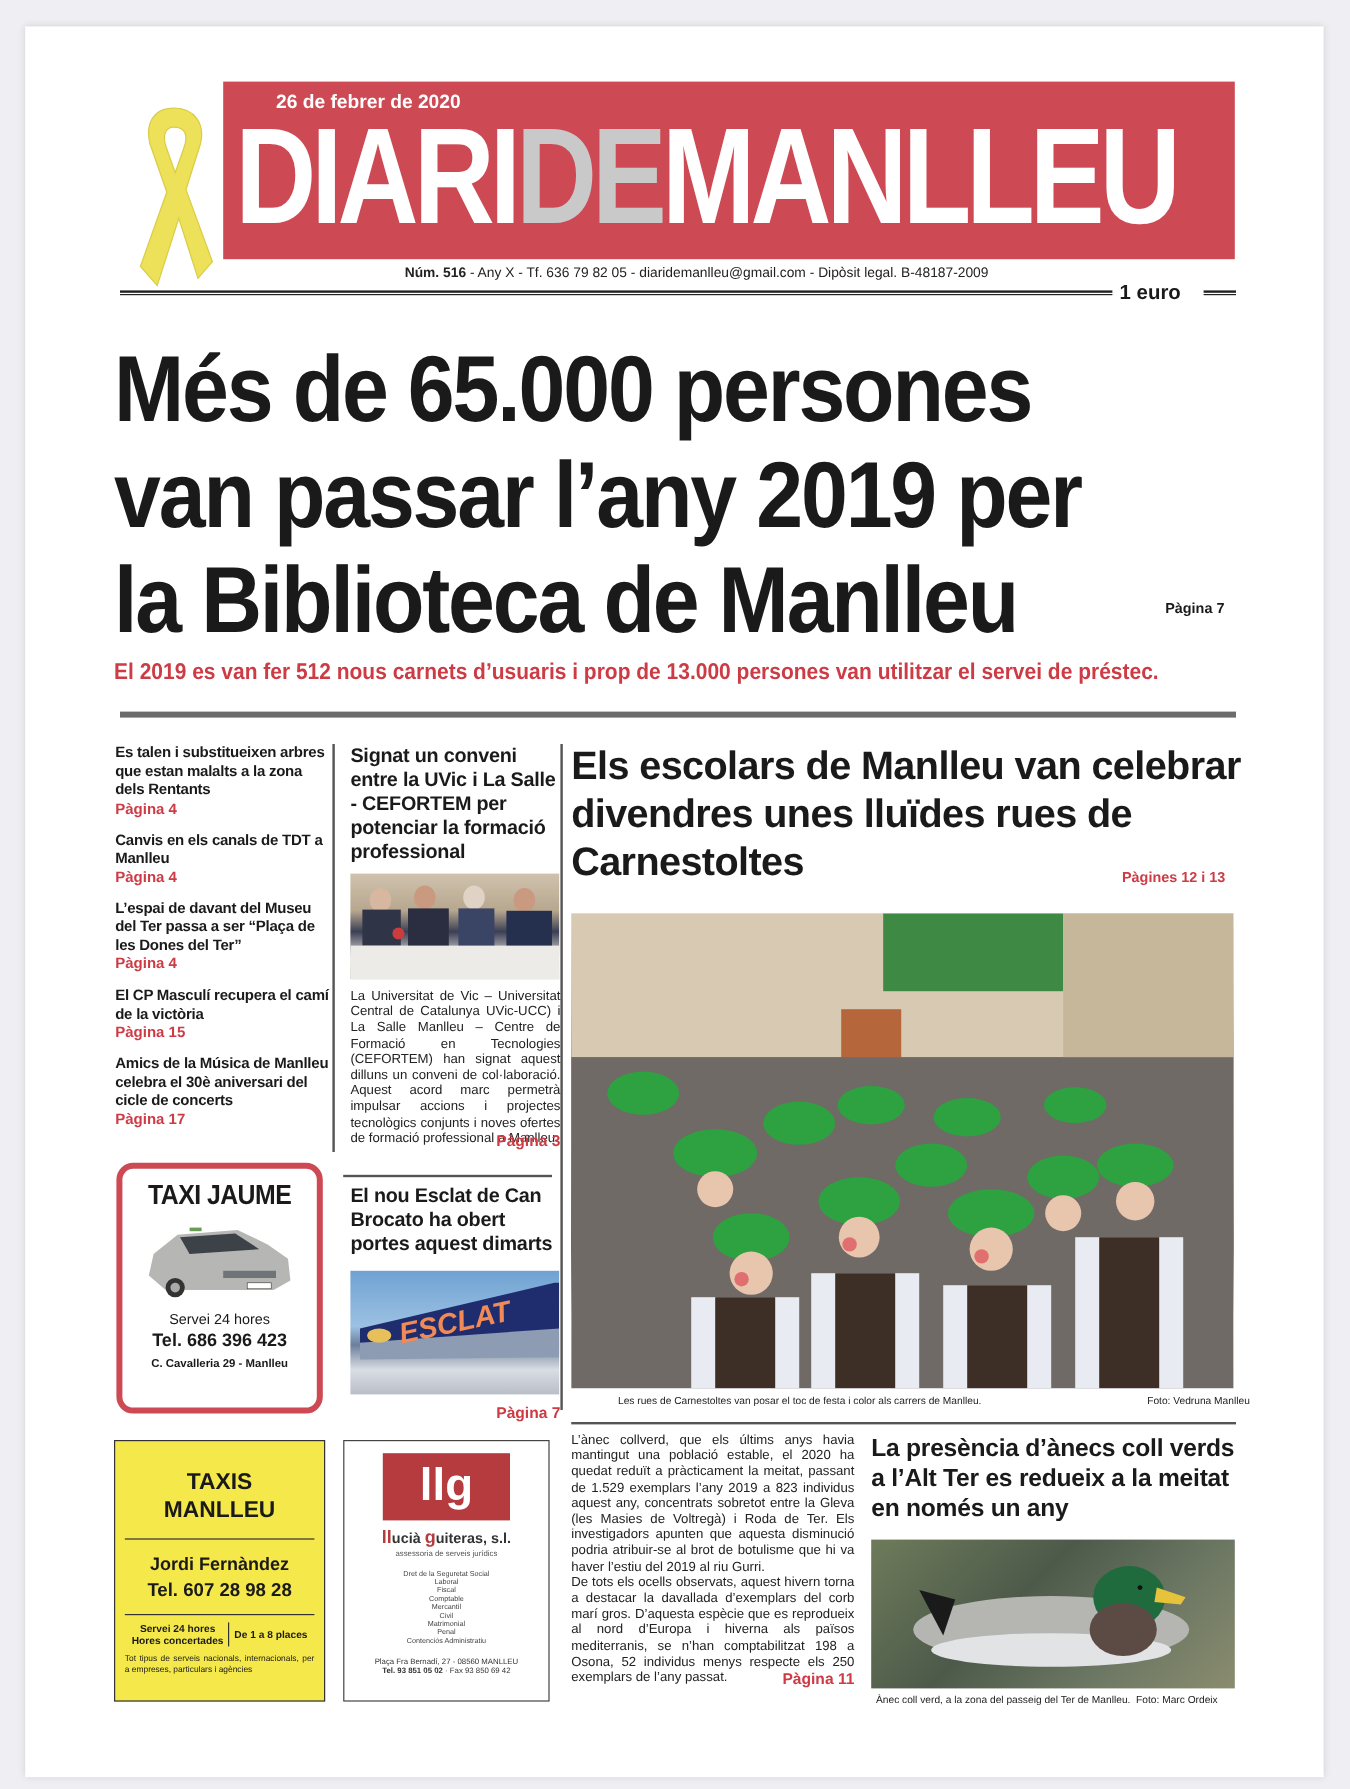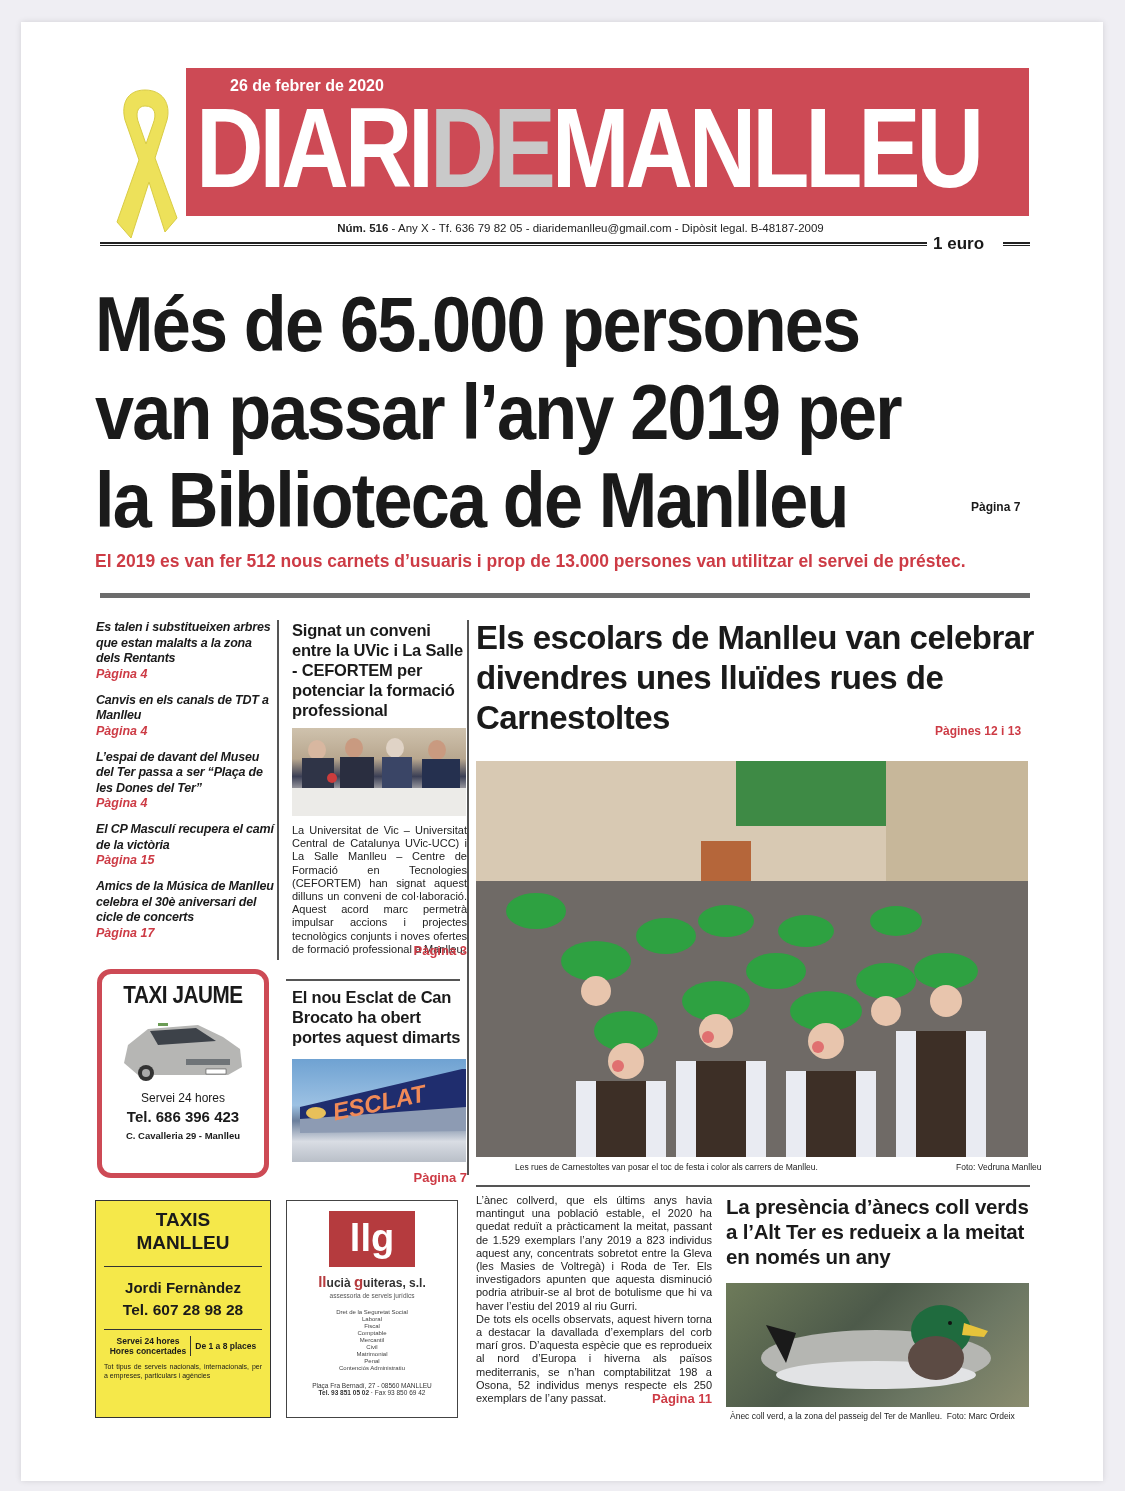--- a/index.html
+++ b/index.html
@@ -21,21 +21,21 @@
   .rule-double-r { left: 982px; top: 220px; width: 27px; height: 4px; border-top: 2px solid #222; border-bottom: 1px solid #222; }
 
   
   .headline { left: 74px; top: 258px; width: 900px; font-weight: bold; font-size: 78px; line-height: 88px; letter-spacing: -2px; transform: scaleX(0.9); transform-origin: left top; color: #1a1a1a; }
   .hl-page { left: 950px; top: 478px; font-size: 12px; font-weight: bold; }
   .subhead { left: 74px; top: 528px; width: 940px; font-weight: bold; font-size: 19px; color: #cd3b45; white-space: nowrap; transform: scaleX(0.92); transform-origin: left top; }
   .rule-grey { left: 79px; top: 571px; width: 930px; height: 5px; background: #6c6c6c; }
 
   
   .briefs { left: 75px; top: 598px; width: 180px; }
-  .brief { margin-bottom: 11px; font-style: italic; }
+  .brief { margin-bottom: 11px; }
   .brief-title { font-weight: bold; font-size: 12.5px; line-height: 15.5px; color: #1a1a1a; letter-spacing: -0.2px; }
   .red-link { color: #cd3b45; font-weight: bold; font-size: 12.5px; line-height: 15px; }
 
   .vline { background: #555; width: 1.5px; }
 
   
   .mid { left: 271px; width: 175px; }
   .mid-h { font-weight: bold; font-size: 16.5px; line-height: 20px; letter-spacing: -0.2px; }
   .body-text { font-size: 11px; line-height: 13.2px; text-align: justify; color: #222; }
   .photo { overflow: hidden; }
@@ -227,40 +227,40 @@
       <circle cx="28" cy="58" r="8" fill="#333"></circle>
         <circle cx="28" cy="58" r="4" fill="#aaa"></circle>
       <rect x="40" y="8" width="10" height="3" fill="#6b9c55"></rect>
     </svg>
     <div style="font-size:12px; margin-top:2px;">Servei 24 hores</div>
     <div style="font-size:15px; font-weight:bold; margin-top:3px;">Tel. 686 396 423</div>
     <div style="font-size:9.5px; font-weight:bold; margin-top:5px;">C. Cavalleria 29 - Manlleu</div>
   </div>
 
   <div class="abs taxis-m">
-    <div style="font-weight:bold; font-size:19px; line-height:23px; margin-top:7px;">
+    <div style="font-weight:bold; font-size:19px; line-height:23px; margin-top:23px;">
       <div>TAXIS</div>
       <div>MANLLEU</div>
     </div>
     <div style="height:1px; background:#333; margin:12px 8px 0;"></div>
     <div style="font-weight:bold; font-size:15px; margin-top:12px;">Jordi Fernàndez</div>
     <div style="font-weight:bold; font-size:15.5px; margin-top:5px;">Tel. 607 28 98 28</div>
     <div style="height:1px; background:#333; margin:10px 8px 0;"></div>
     <div style="display:flex; justify-content:center; align-items:center; margin-top:6px; font-weight:bold; font-size:8.5px; line-height:10px;">
       <div style="padding-right:4px; border-right:1px solid #333;">
         <div>Servei 24 hores</div>
         <div>Hores concertades</div>
       </div>
       <div style="padding-left:4px;">De 1 a 8 places</div>
     </div>
     <div style="font-size:7px; line-height:8.5px; margin:7px 8px 0; text-align:justify;">Tot tipus de serveis nacionals, internacionals, per a empreses, particulars i agències</div>
   </div>
 
   <div class="abs llg">
-    <div style="width:86px; height:56px; background:#b53b3e; margin:10px auto 0; color:#fff; font-size:38px; font-weight:bold; line-height:54px;">llg</div>
+    <div style="width:106px; height:56px; background:#b53b3e; margin:10px auto 0; color:#fff; font-size:38px; font-weight:bold; line-height:54px;">llg</div>
     <div style="font-size:12px; font-weight:bold; color:#333; margin-top:6px;"><span style="color:#b53b3e; font-size:15px;">ll</span><span>ucià </span><span style="color:#b53b3e; font-size:15px;">g</span><span>uiteras, s.l.</span></div>
     <div style="font-size:6.5px; color:#555; margin-top:2px;">assessoria de serveis jurídics</div>
     <div style="font-size:6px; line-height:7px; color:#444; margin-top:10px;">
       <div>Dret de la Seguretat Social</div>
       <div>Laboral</div>
       <div>Fiscal</div>
       <div>Comptable</div>
       <div>Mercantil</div>
       <div>Civil</div>
       <div>Matrimonial</div>

